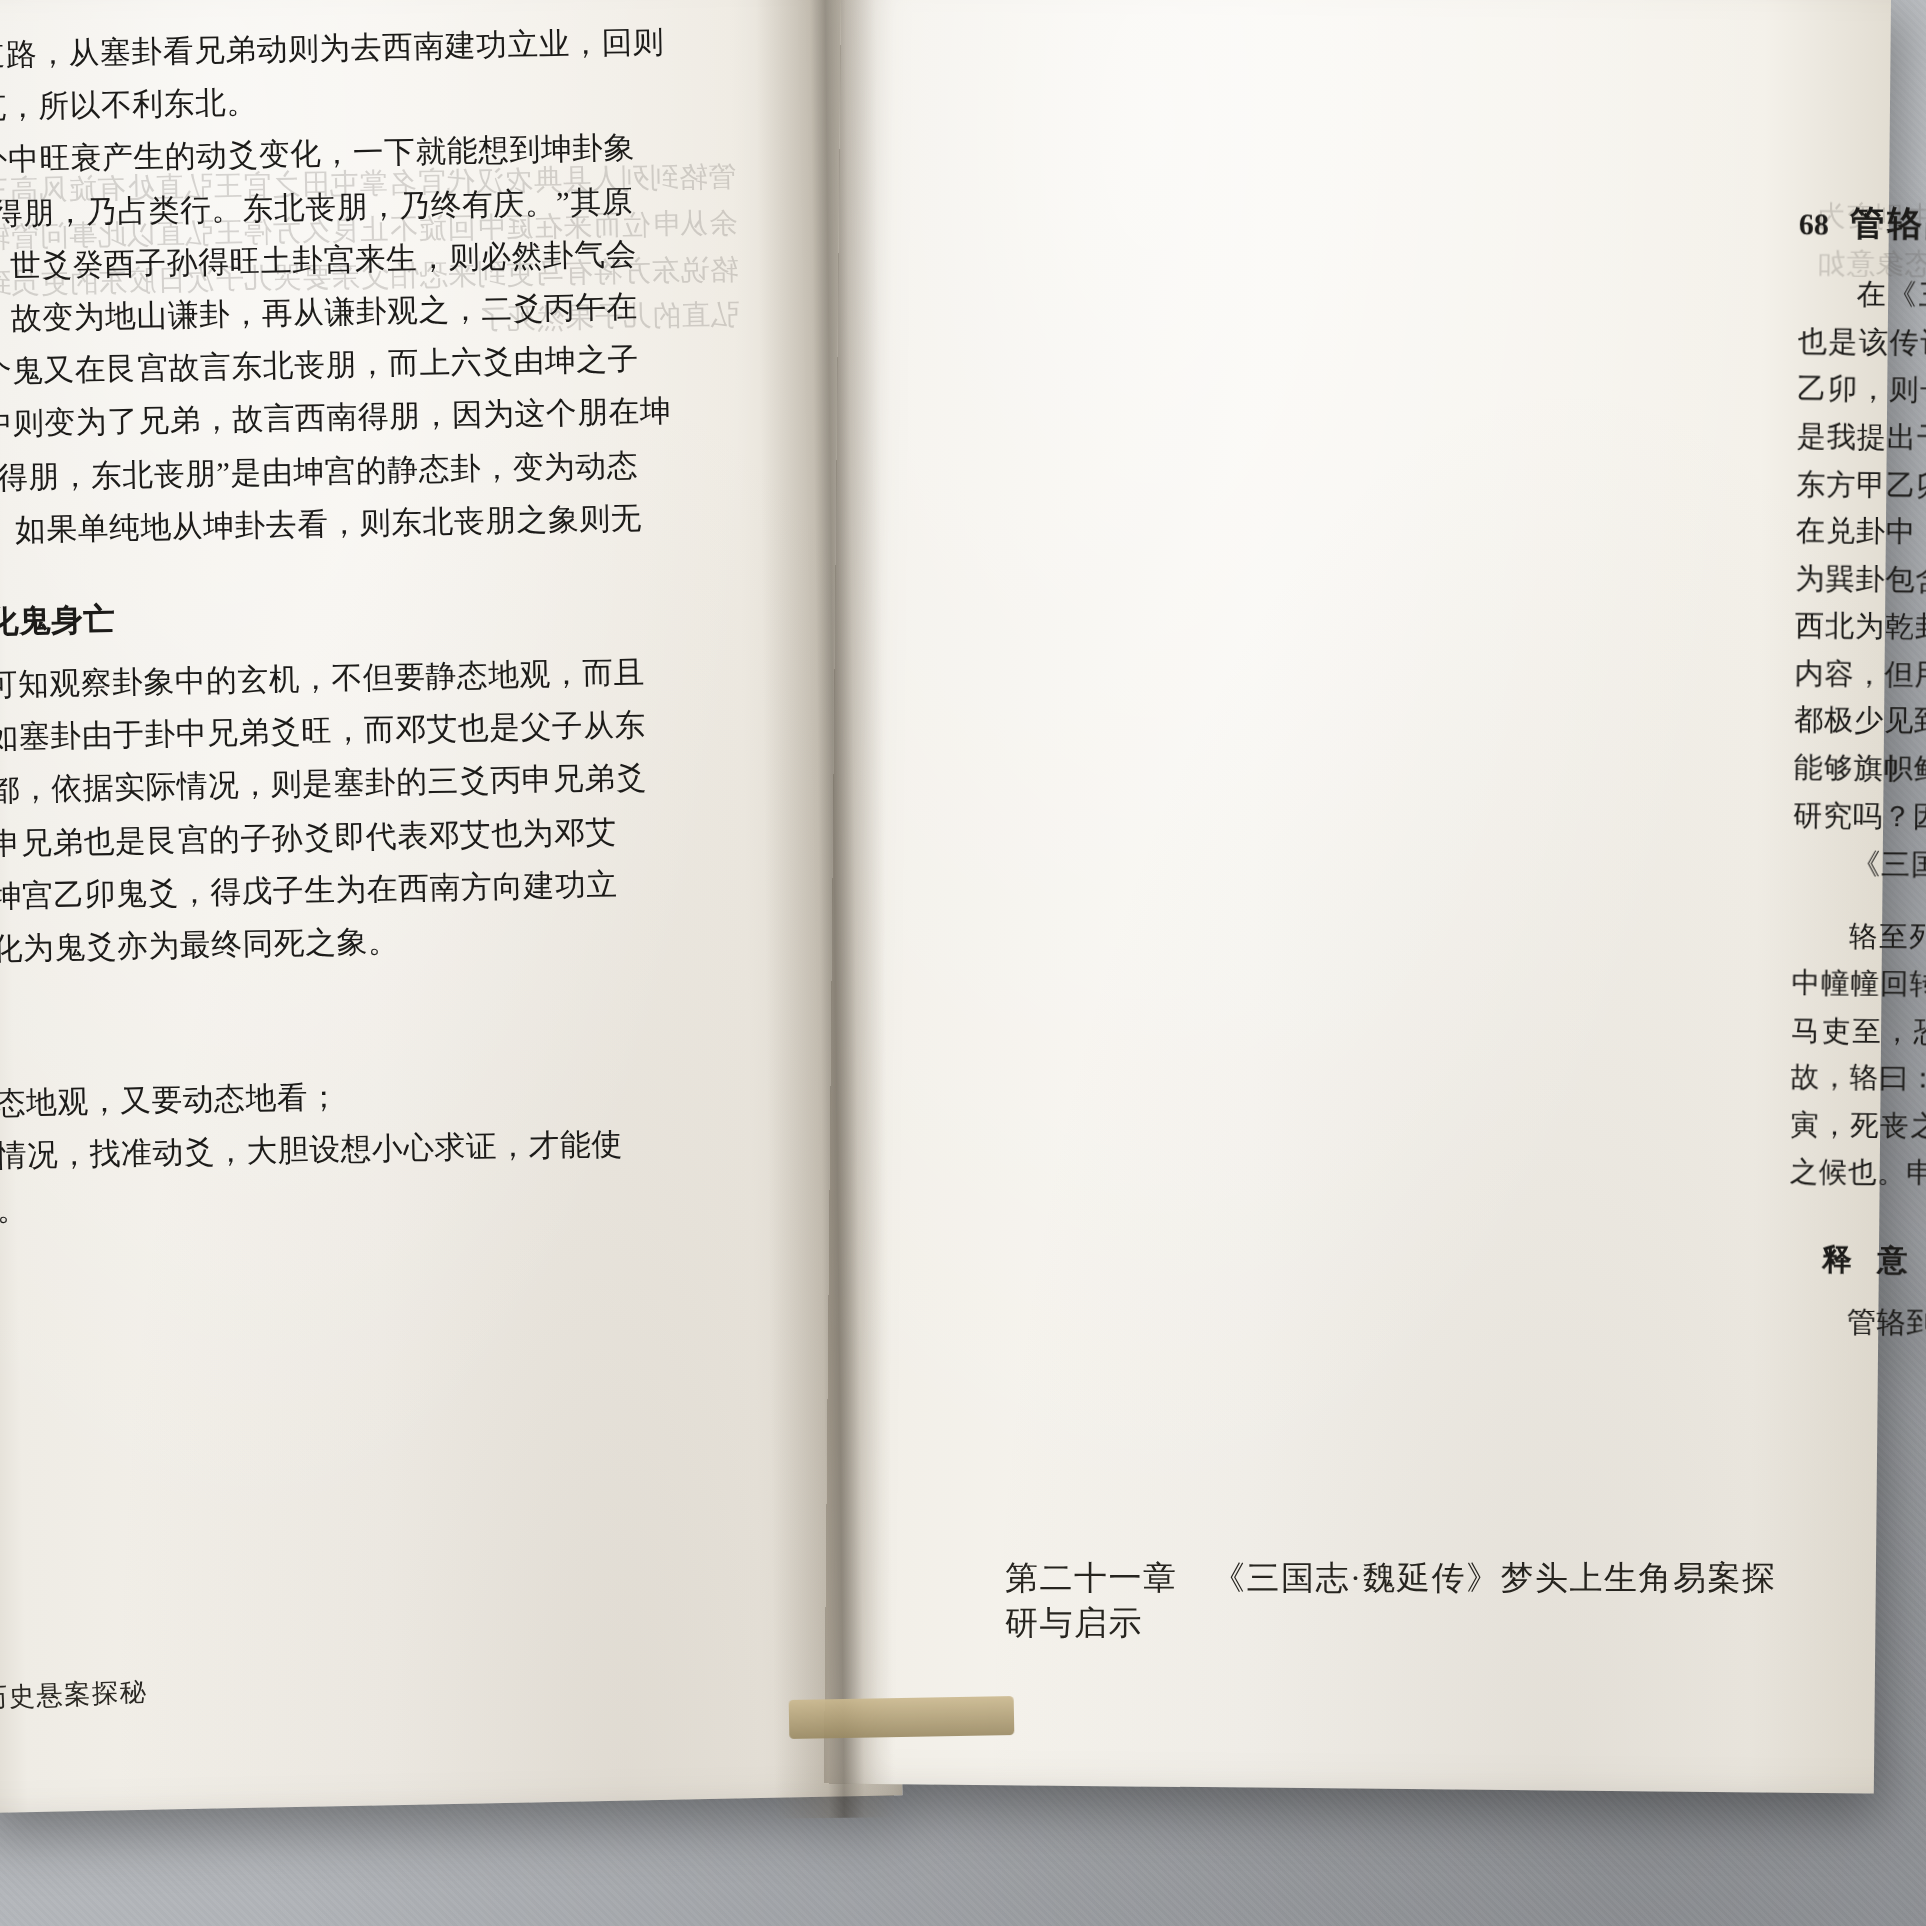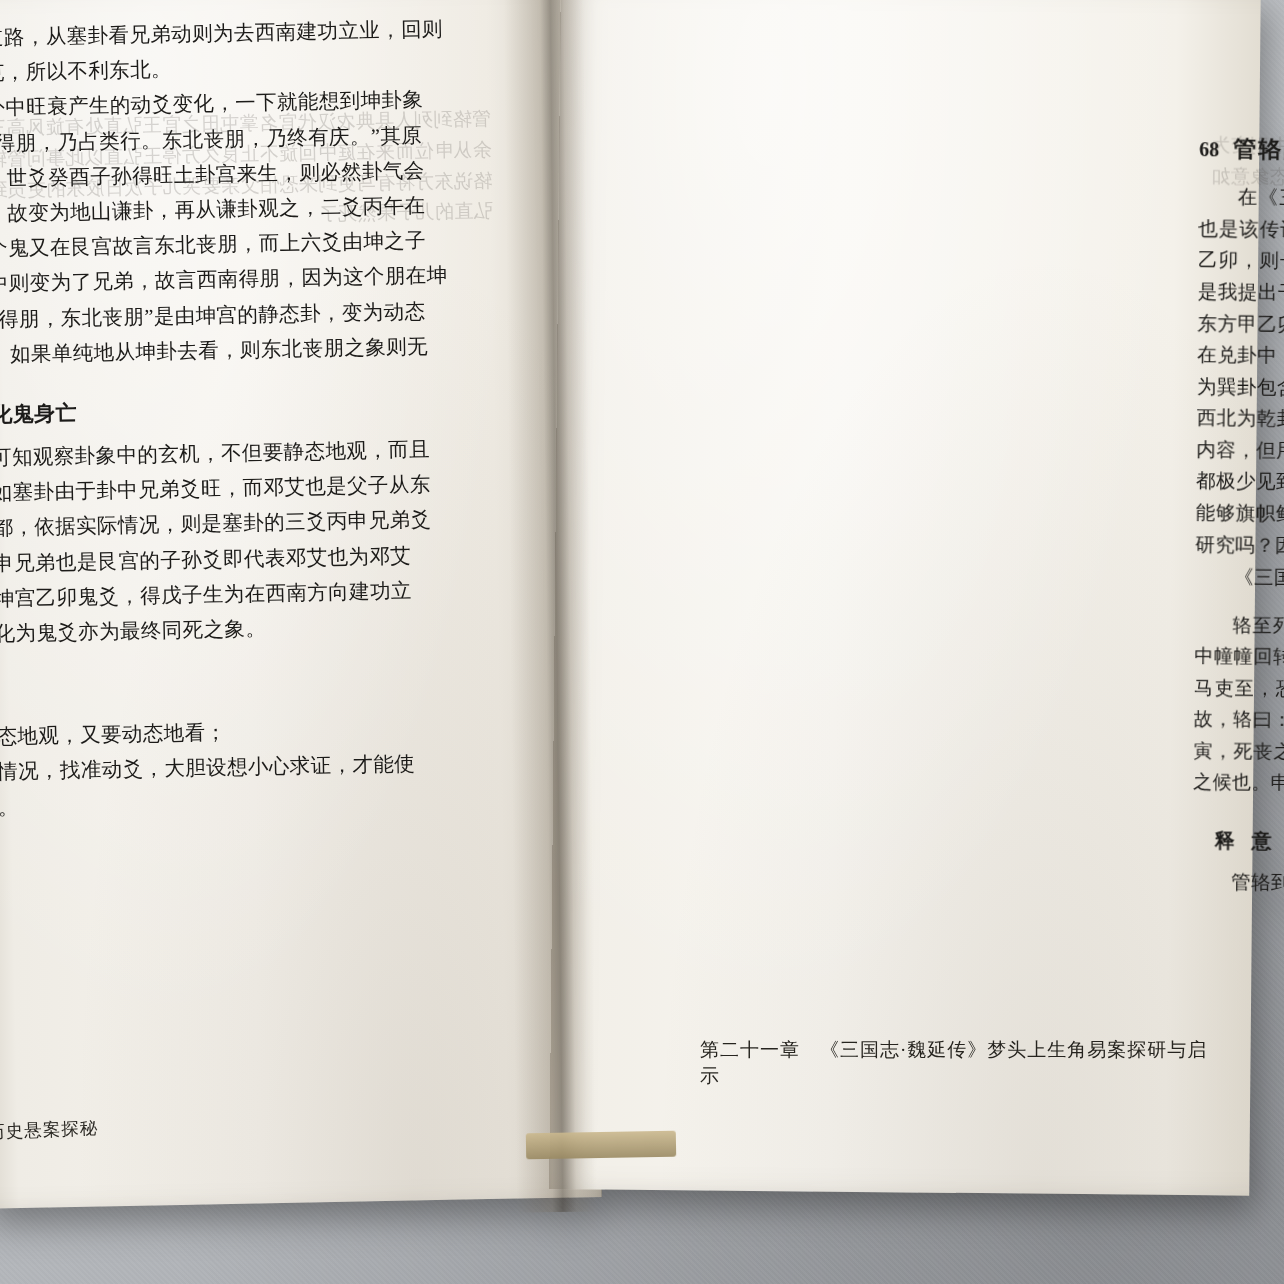--- a/index.html
+++ b/index.html
@@ -156,25 +156,24 @@
     letter-spacing: 6px;
     margin: 26px 0 10px 22px;
     font-size: 20px;
   }
 
   
   .footer-right {
     position: absolute;
     left: 700px;
     top: 1055px;
-    font-size: 19px;
+    font-size: 22px;
     color: #26241f;
     letter-spacing: 1px;
     width: 520px;
-    margin-left: 30px;
   }
   .footer-left {
     position: absolute;
     left: -30px;
     top: 1122px;
     font-size: 17.5px;
     color: #2a2823;
     letter-spacing: 1px;
     transform: rotate(-1.2deg);
     width: 480px;

